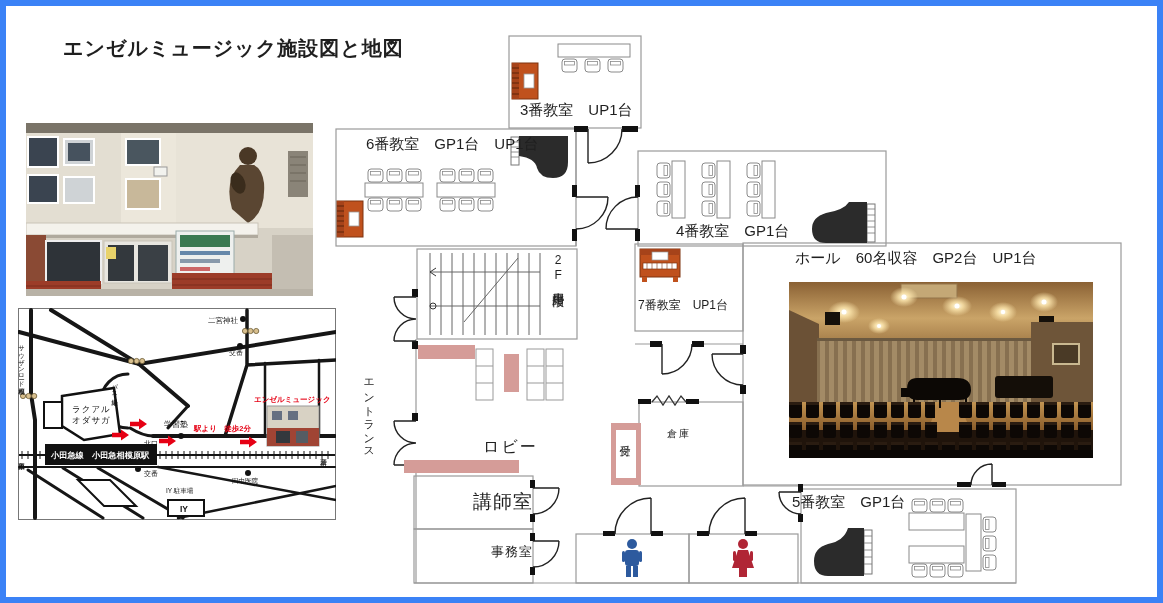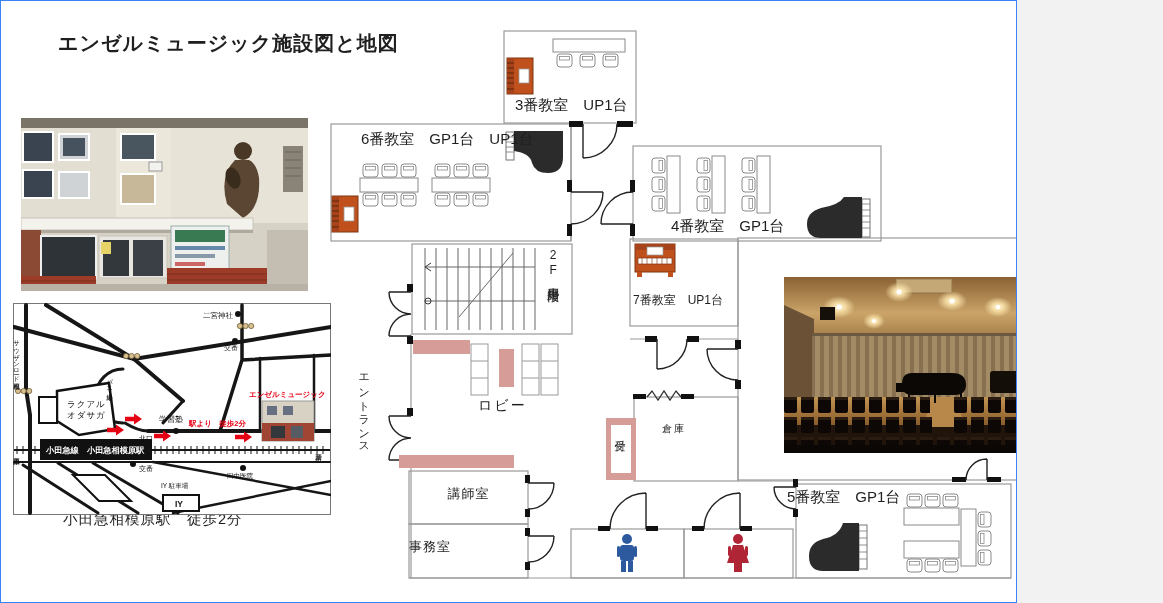--- a/index.html
+++ b/index.html
@@ -1,18 +1,18 @@
 <!DOCTYPE html>
 <html><head>
 <meta charset="utf-8">
 <style>
   html,body{margin:0;padding:0;background:#f2f2f2;}
   #canvas{
-    position:relative;width:1017px;height:603px;background:#ffffff;
-    border:1px solid #3b82f6;box-sizing:border-box;overflow:hidden;
+    position:relative;width:1163px;height:603px;background:#ffffff;
+    border:6px solid #3b82f6;box-sizing:border-box;overflow:hidden;
     font-family:"Liberation Sans","DejaVu Sans",sans-serif;color:#1a1a1a;
   }
   .abs{position:absolute;}
   .lbl{position:absolute;white-space:pre;color:#1f1f1f;line-height:1.1;}
   .vtext{writing-mode:vertical-rl;text-orientation:upright;letter-spacing:1px;}
   #title{left:57px;top:31px;font-size:20px;font-weight:bold;letter-spacing:1px;}
   #caption{left:62px;top:511px;font-size:14.5px;letter-spacing:1px;}
   svg text{font-family:"Liberation Sans","DejaVu Sans",sans-serif;}
   .roomlbl{font-size:15px;}
   
@@ -221,31 +221,31 @@
       <circle cy="2" r="5"></circle>
         <path d="M-5,8 L5,8 L11,26 L-11,26 Z"></path>
       <rect x="-10" y="9" width="3" height="10" rx="1.5"></rect>
         <rect x="7" y="9" width="3" height="10" rx="1.5"></rect>
       <rect x="-4" y="26" width="4" height="9"></rect>
         <rect x="0" y="26" width="4" height="9"></rect>
     </g>
   </svg>
 
   <div class="lbl" id="title">エンゼルミュージック施設図と地図</div>
-  <div class="lbl" id="caption">小田急相模原駅　徒歩2分</div>
 
   <div class="lbl roomlbl" style="left:514px;top:96px">3番教室　UP1台</div>
   <div class="lbl roomlbl" style="left:360px;top:130px">6番教室　GP1台　UP1台</div>
   <div class="lbl roomlbl" style="left:670px;top:217px">4番教室　GP1台</div>
   <div class="lbl" style="left:632px;top:293px;font-size:12px">7番教室　UP1台</div>
   <div class="lbl roomlbl" style="left:786px;top:488px">5番教室　GP1台</div>
-  <div class="lbl" style="left:477px;top:397px;font-size:14px;letter-spacing:2px">ロビー</div>
+  <div class="lbl" style="left:789px;top:244px;font-size:15px">ホール　60名収容　GP2台　UP1台</div>
+  <div class="lbl" style="left:477px;top:432px;font-size:16px;letter-spacing:2px">ロビー</div>
   <div class="lbl" style="left:661px;top:422px;font-size:10px;letter-spacing:2px">倉庫</div>
-  <div class="lbl" style="left:408px;top:486px;width:119px;text-align:center;font-size:13px;letter-spacing:1px">講師室</div>
-  <div class="lbl" style="left:408px;top:539px;width:119px;text-align:left;font-size:13px;letter-spacing:1px">事務室</div>
+  <div class="lbl" style="left:408px;top:486px;width:119px;text-align:right;font-size:19px;letter-spacing:1px">講師室</div>
+  <div class="lbl" style="left:408px;top:539px;width:119px;text-align:right;font-size:13px;letter-spacing:1px">事務室</div>
   <div class="lbl vtext" style="left:545px;top:247px;font-size:12px">2F専用階段</div>
   <div class="lbl vtext" style="left:357px;top:366px;font-size:11px">エントランス</div>
   <div class="lbl vtext" style="left:613px;top:430px;font-size:11px;color:#333">受付</div>
 
   <svg class="abs" id="building-photo" viewBox="0 0 287 173">
     <rect width="287" height="173" fill="#d7d2c6"></rect>
     <rect width="287" height="10" fill="#7a7468"></rect>
     <rect x="0" y="10" width="95" height="95" fill="#e3ded2"></rect>
     <rect x="2" y="14" width="30" height="30" fill="#3a4450" stroke="#fff" stroke-width="2"></rect>
     <rect x="38" y="16" width="30" height="26" fill="#cfd3d6" stroke="#fff" stroke-width="2"></rect>

